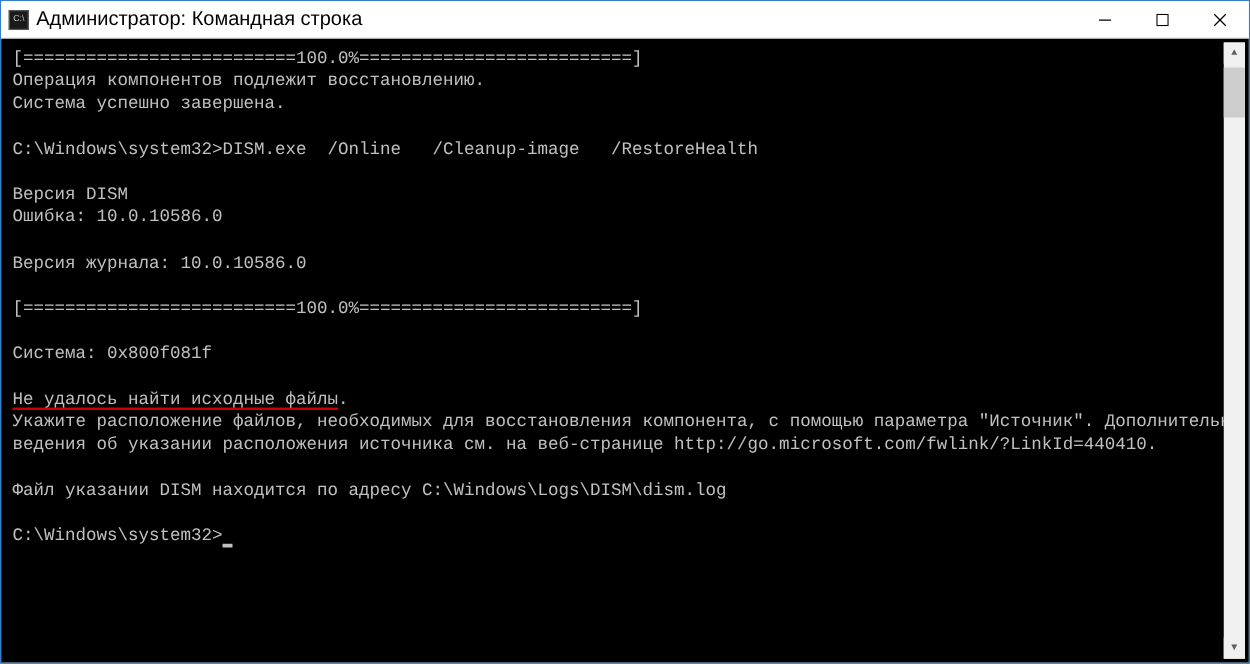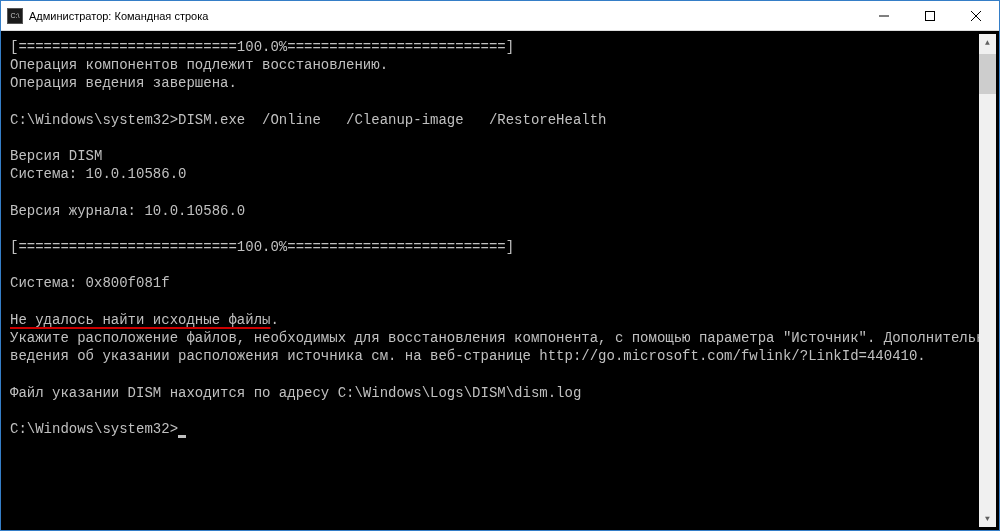--- a/index.html
+++ b/index.html
@@ -34,21 +34,21 @@
       margin-right: 6px;
       display: flex;
       align-items: center;
       justify-content: center;
       font-size: 7px;
       color: #ccc;
       font-family: sans-serif;
     }
     .titlebar-text {
       font-family: "Segoe UI", Tahoma, sans-serif;
-      font-size: 11px;
+      font-size: 16px;
       color: #000;
       flex: 1;
     }
     .titlebar-controls {
       display: flex;
       height: 100%;
     }
     .tb-btn {
       width: 46px;
       height: 100%;
@@ -142,26 +142,26 @@
             <line x1="0" y1="0" x2="10" y2="10"></line>
             <line x1="10" y1="0" x2="0" y2="10"></line>
           </svg>
       </div>
     </div>
   </div>
 
   <div style="flex:1; position:relative; background:#000;">
     <div class="console-area"><span>[==========================100.0%==========================]</span>
 <span>Операция компонентов подлежит восстановлению.</span>
-<span>Операция ведения завершена.</span>
+<span>Система успешно завершена.</span>
 <span></span>
 <span>C:\Windows\system32&gt;DISM.exe  /Online   /Cleanup-image   /RestoreHealth</span>
 <span></span>
 <span>Версия DISM</span>
-<span>Система: 10.0.10586.0</span>
+<span>Ошибка: 10.0.10586.0</span>
 <span></span>
 <span>Версия журнала: 10.0.10586.0</span>
 <span></span>
 <span>[==========================100.0%==========================]</span>
 <span></span>
 <span>Система: 0x800f081f</span>
 <span></span>
 <span class="underline-red">Не удалось найти исходные файлы</span><span>.</span>
 <span>Укажите расположение файлов, необходимых для восстановления компонента, с помощью параметра "Источник". Дополнительные с</span>
 <span>ведения об указании расположения источника см. на веб-странице http://go.microsoft.com/fwlink/?LinkId=440410.</span>

